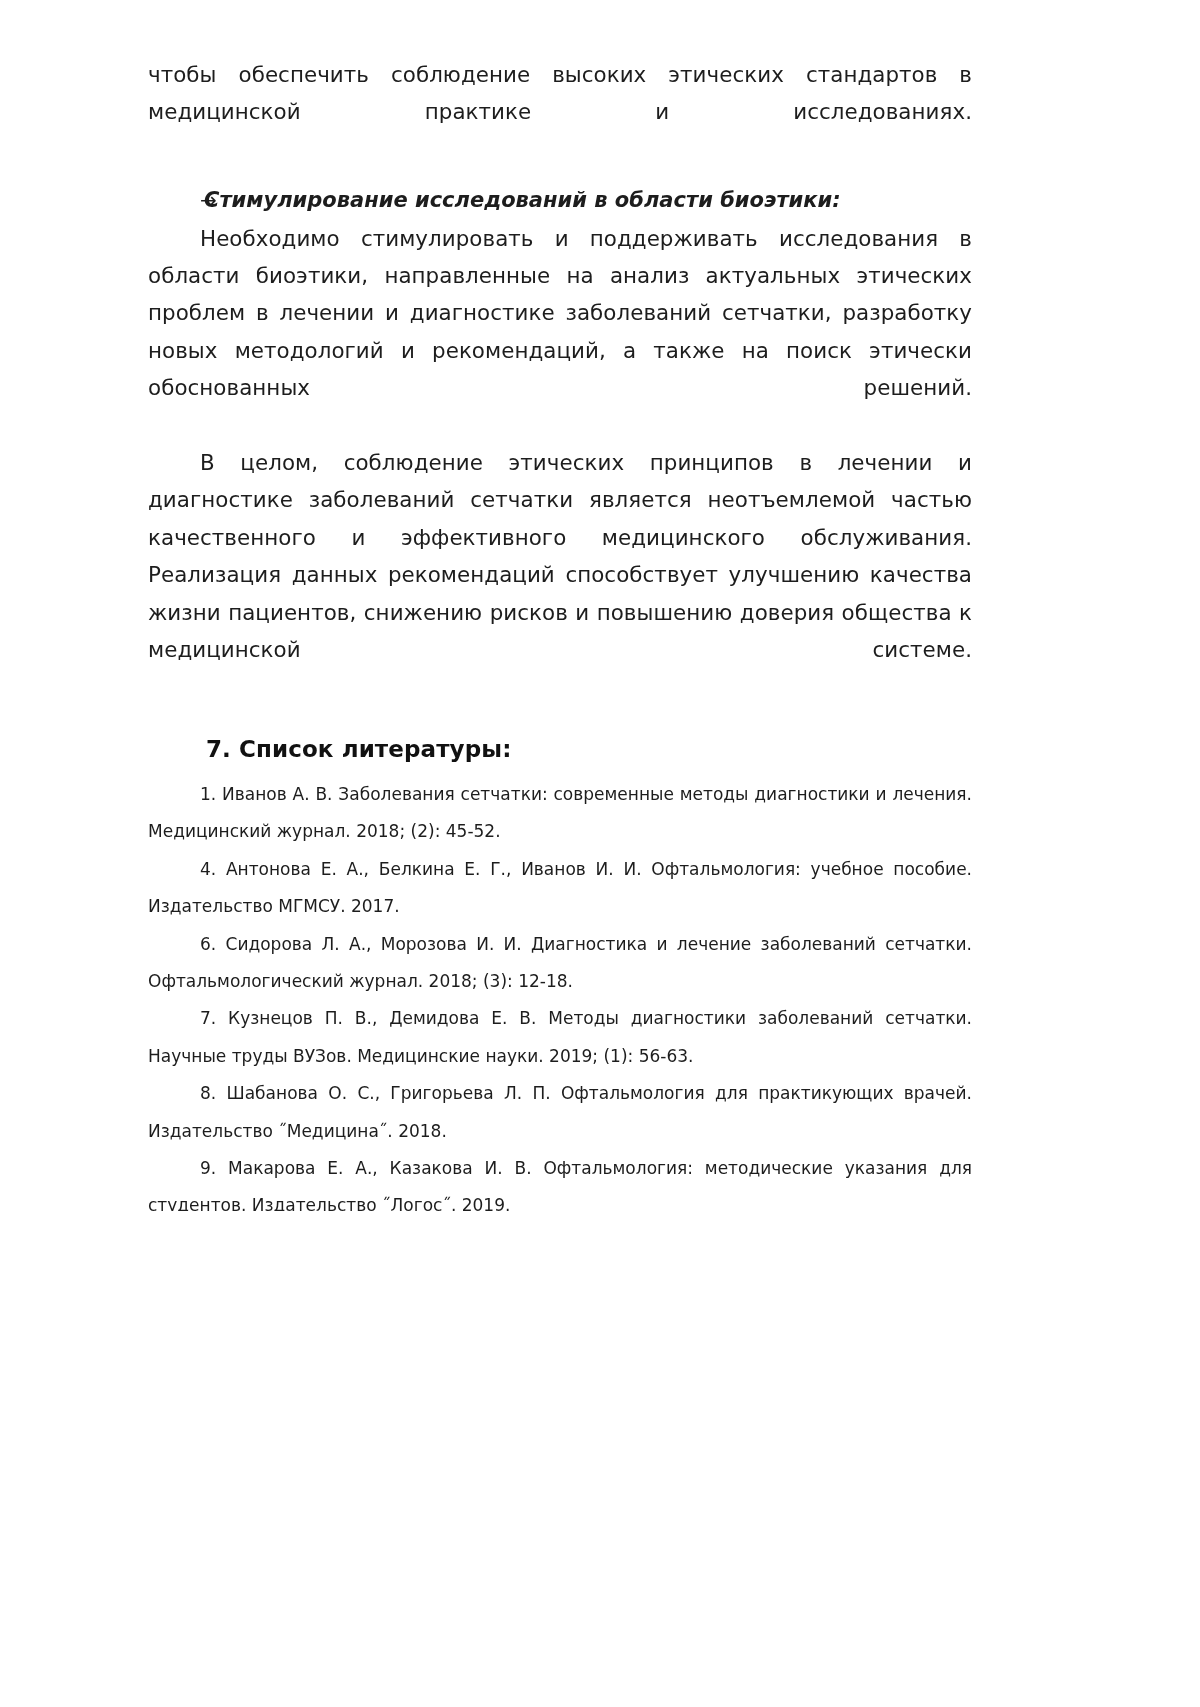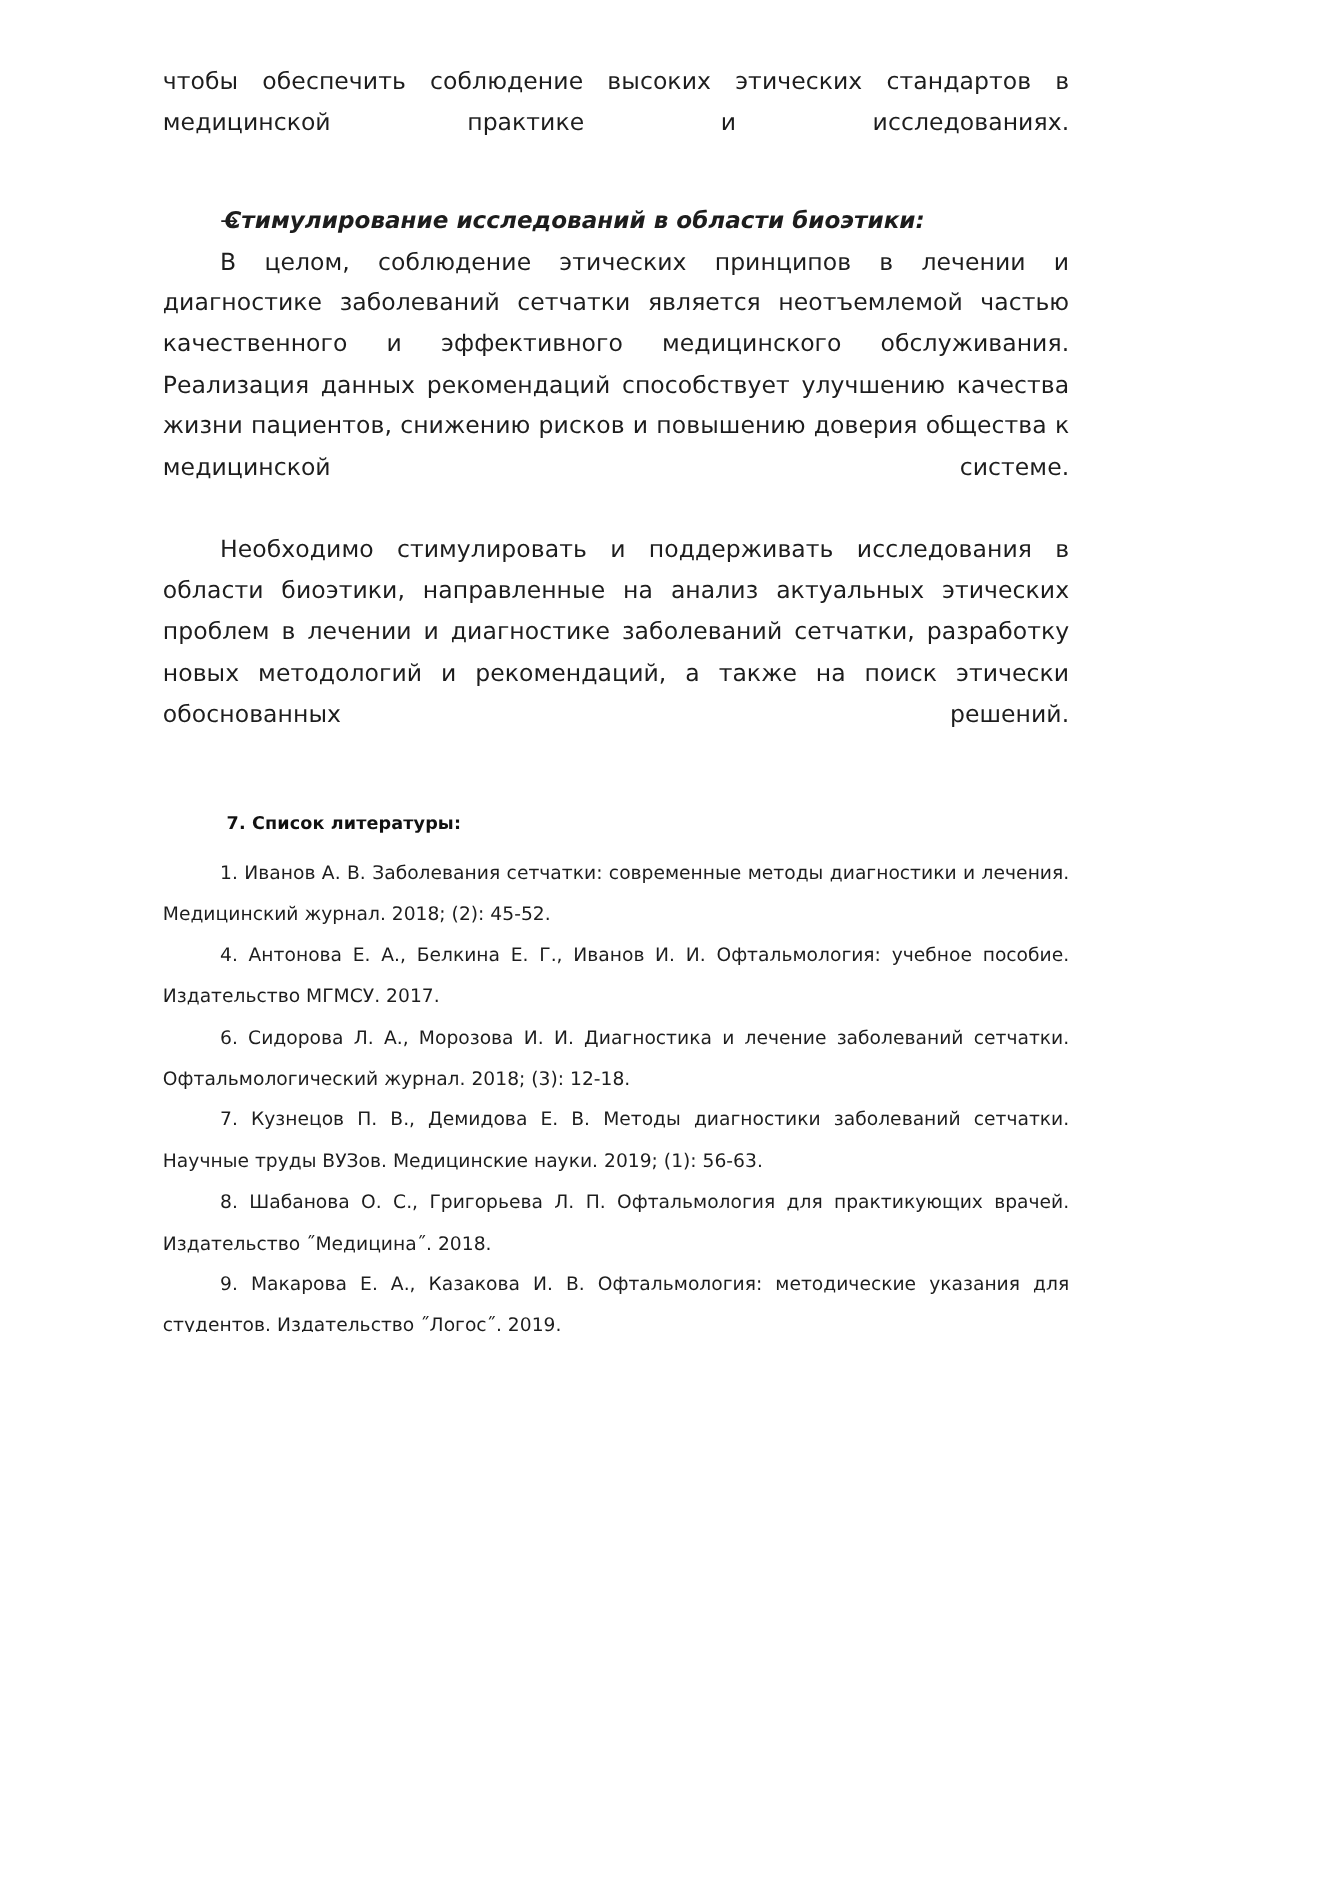--- a/index.html
+++ b/index.html
@@ -60,21 +60,21 @@
   .bullet-text {
     font-style: italic;
     font-weight: 600;
     font-size: 21px;
     line-height: 37.4px;
     color: #1d1d1d;
   }
   h2.section-heading {
     margin: 26px 0 10px 0;
     padding-left: 58px;
-    font-size: 16px;
+    font-size: 23px;
     line-height: 34px;
     font-weight: bold;
     color: #111111;
     letter-spacing: 0.1px;
   }
   .ref-list {
     margin: 0;
     padding: 0;
   }
   p.ref-item {
@@ -105,23 +105,23 @@
 
   <div class="content">
 
     <p class="body-par flush">чтобы обеспечить соблюдение высоких этических стандартов в медицинской практике и исследованиях.</p>
 
     <div class="bullet-row">
       <span class="bullet-arrow">→</span>
       <span class="bullet-text">Стимулирование исследований в области биоэтики:</span>
     </div>
 
+    <p class="body-par indent flush">Необходимо стимулировать и поддерживать исследования в области биоэтики, направленные на анализ актуальных этических проблем в лечении и диагностике заболеваний сетчатки, разработку новых методологий и рекомендаций, а также на поиск этически обоснованных решений.</p>
+
     <p class="body-par indent flush">В целом, соблюдение этических принципов в лечении и диагностике заболеваний сетчатки является неотъемлемой частью качественного и эффективного медицинского обслуживания. Реализация данных рекомендаций способствует улучшению качества жизни пациентов, снижению рисков и повышению доверия общества к медицинской системе.</p>
-
-    <p class="body-par indent flush">Необходимо стимулировать и поддерживать исследования в области биоэтики, направленные на анализ актуальных этических проблем в лечении и диагностике заболеваний сетчатки, разработку новых методологий и рекомендаций, а также на поиск этически обоснованных решений.</p>
 
     <h2 class="section-heading">7. Список литературы:</h2>
 
     <div class="ref-list">
       <p class="ref-item flush">1. Иванов А. В. Заболевания сетчатки: современные методы диагностики и лечения. Медицинский журнал. 2018; (2): 45-52.</p>
       <p class="ref-item flush">4. Антонова Е. А., Белкина Е. Г., Иванов И. И. Офтальмология: учебное пособие. Издательство МГМСУ. 2017.</p>
       <p class="ref-item flush">6. Сидорова Л. А., Морозова И. И. Диагностика и лечение заболеваний сетчатки. Офтальмологический журнал. 2018; (3): 12-18.</p>
       <p class="ref-item flush">7. Кузнецов П. В., Демидова Е. В. Методы диагностики заболеваний сетчатки. Научные труды ВУЗов. Медицинские науки. 2019; (1): 56-63.</p>
       <p class="ref-item flush">8. Шабанова О. С., Григорьева Л. П. Офтальмология для практикующих врачей. Издательство ˝Медицина˝. 2018.</p>
       <p class="ref-item flush">9. Макарова Е. А., Казакова И. В. Офтальмология: методические указания для студентов. Издательство ˝Логос˝. 2019.</p>

